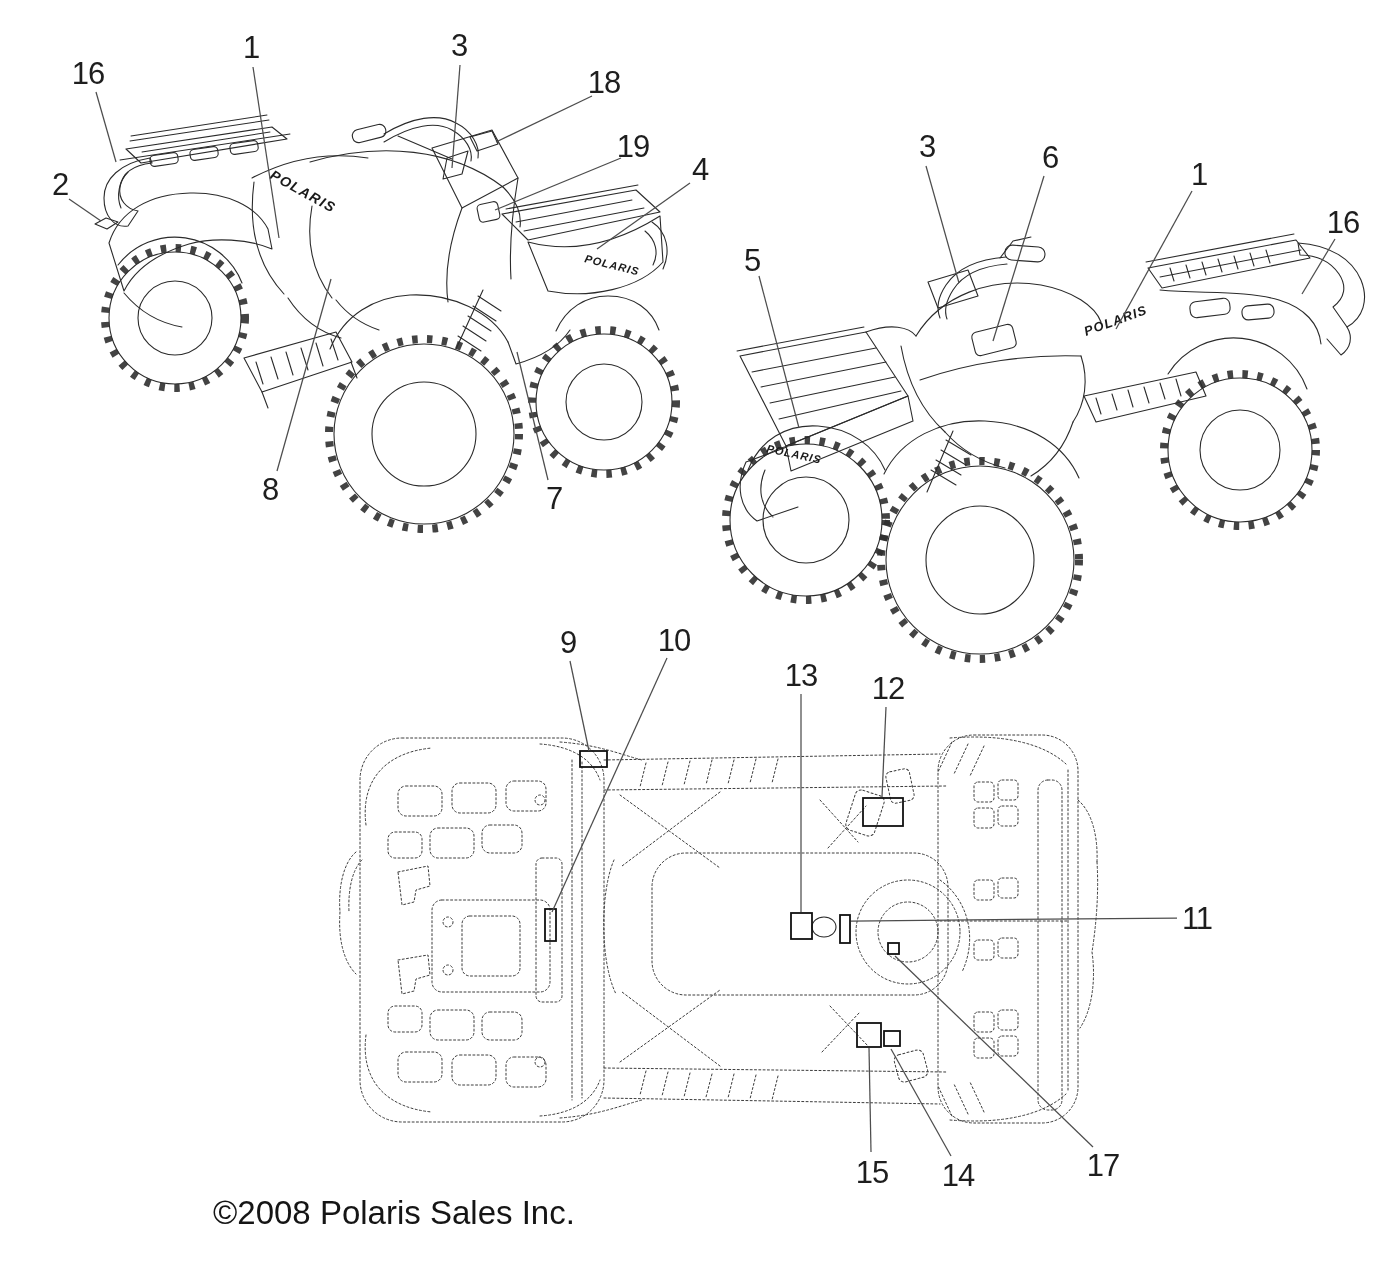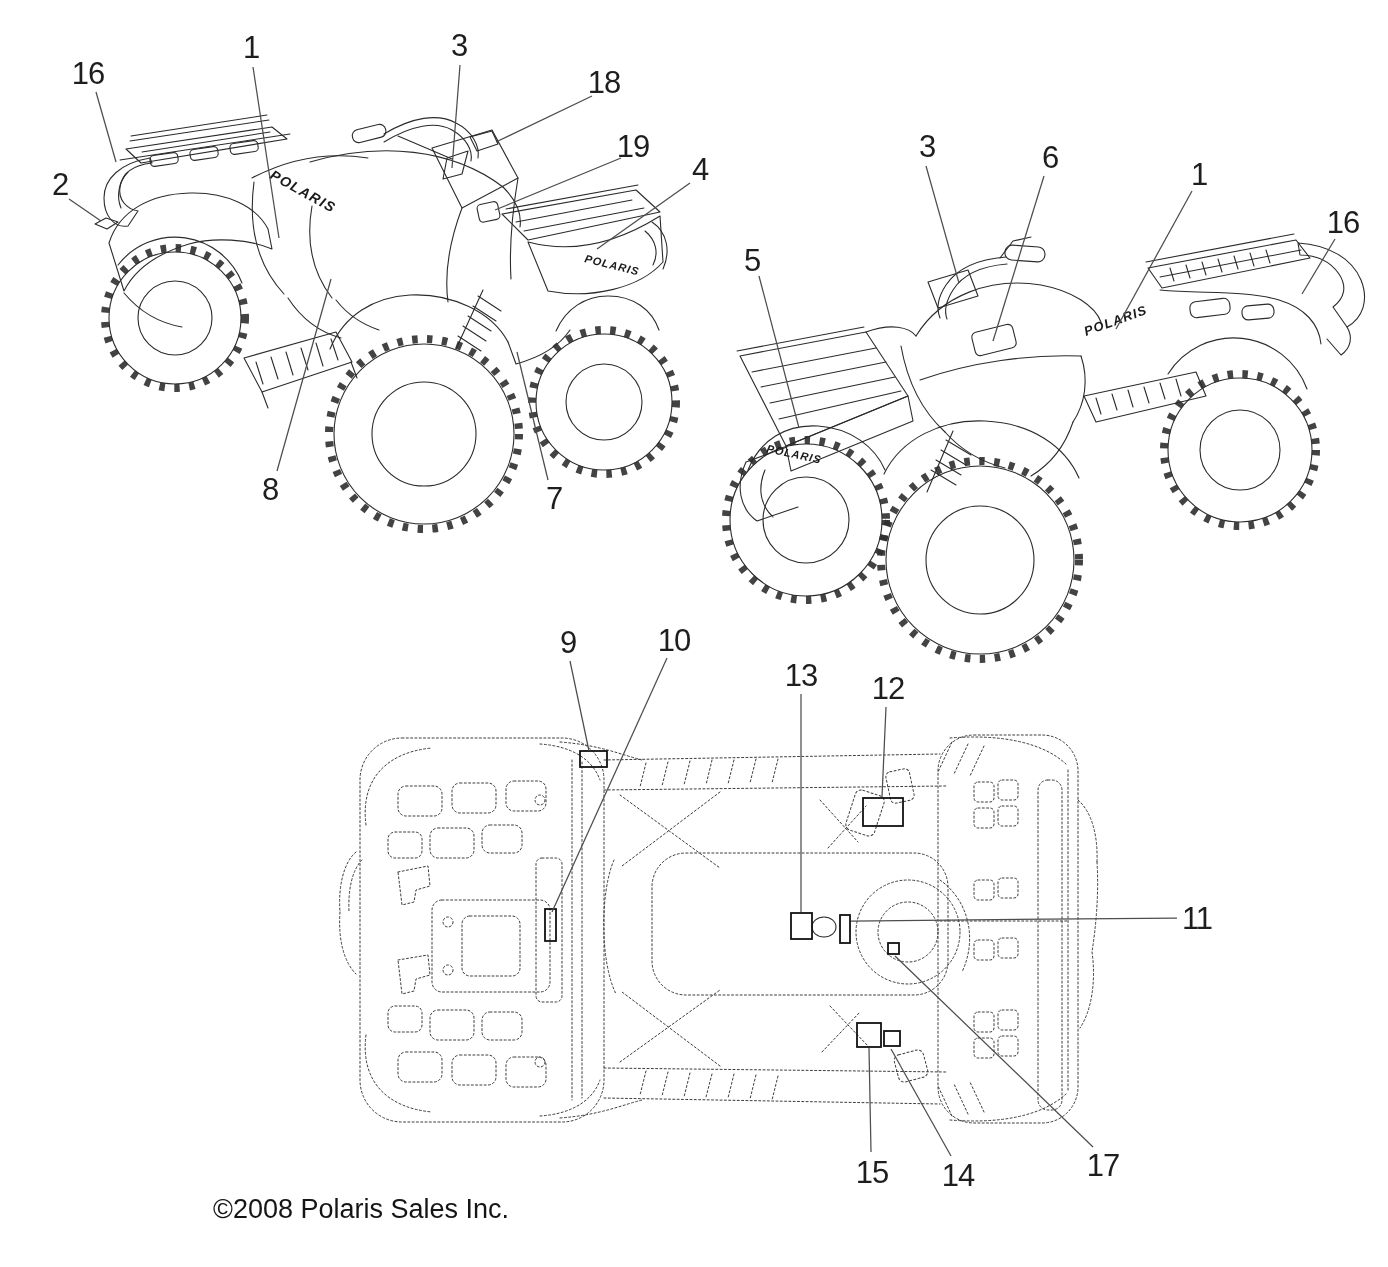--- a/index.html
+++ b/index.html
@@ -10,21 +10,21 @@
   .dt{fill:none;stroke:#3c3c3c;stroke-width:1;stroke-dasharray:2 2.3;stroke-linecap:round;}
   .tread{fill:none;stroke:#2f2f2f;stroke-width:8;stroke-dasharray:5.5 9.5;opacity:.9;}
   .decal-box{fill:none;stroke:#111;stroke-width:1.8;}
   .leader{stroke:#4d4d4d;stroke-width:1.25;fill:none;}
   .callout-num{font-family:"Liberation Sans",sans-serif;font-size:31px;fill:#1e1e1e;
                text-anchor:middle;letter-spacing:-1px;}
   .polaris{font-family:"Liberation Sans",sans-serif;font-style:italic;font-weight:700;fill:#1a1a1a;}
   .polaris-lg{font-size:14px;letter-spacing:1.5px;}
   .polaris-sm{font-size:11px;letter-spacing:1px;}
   .polaris-md{font-size:13px;letter-spacing:1.2px;}
-  .copyright{position:absolute;left:213px;top:1194px;font-size:27px;color:#151515;
+  .copyright{position:absolute;left:213px;top:1194px;font-size:33px;color:#151515;
              font-family:"Liberation Sans",sans-serif;}
 </style>
 </head>
 <body>
 
 <div class="page">
 
 <svg id="diagram-svg" width="1388" height="1267" viewBox="0 0 1388 1267">
 
   <g>

